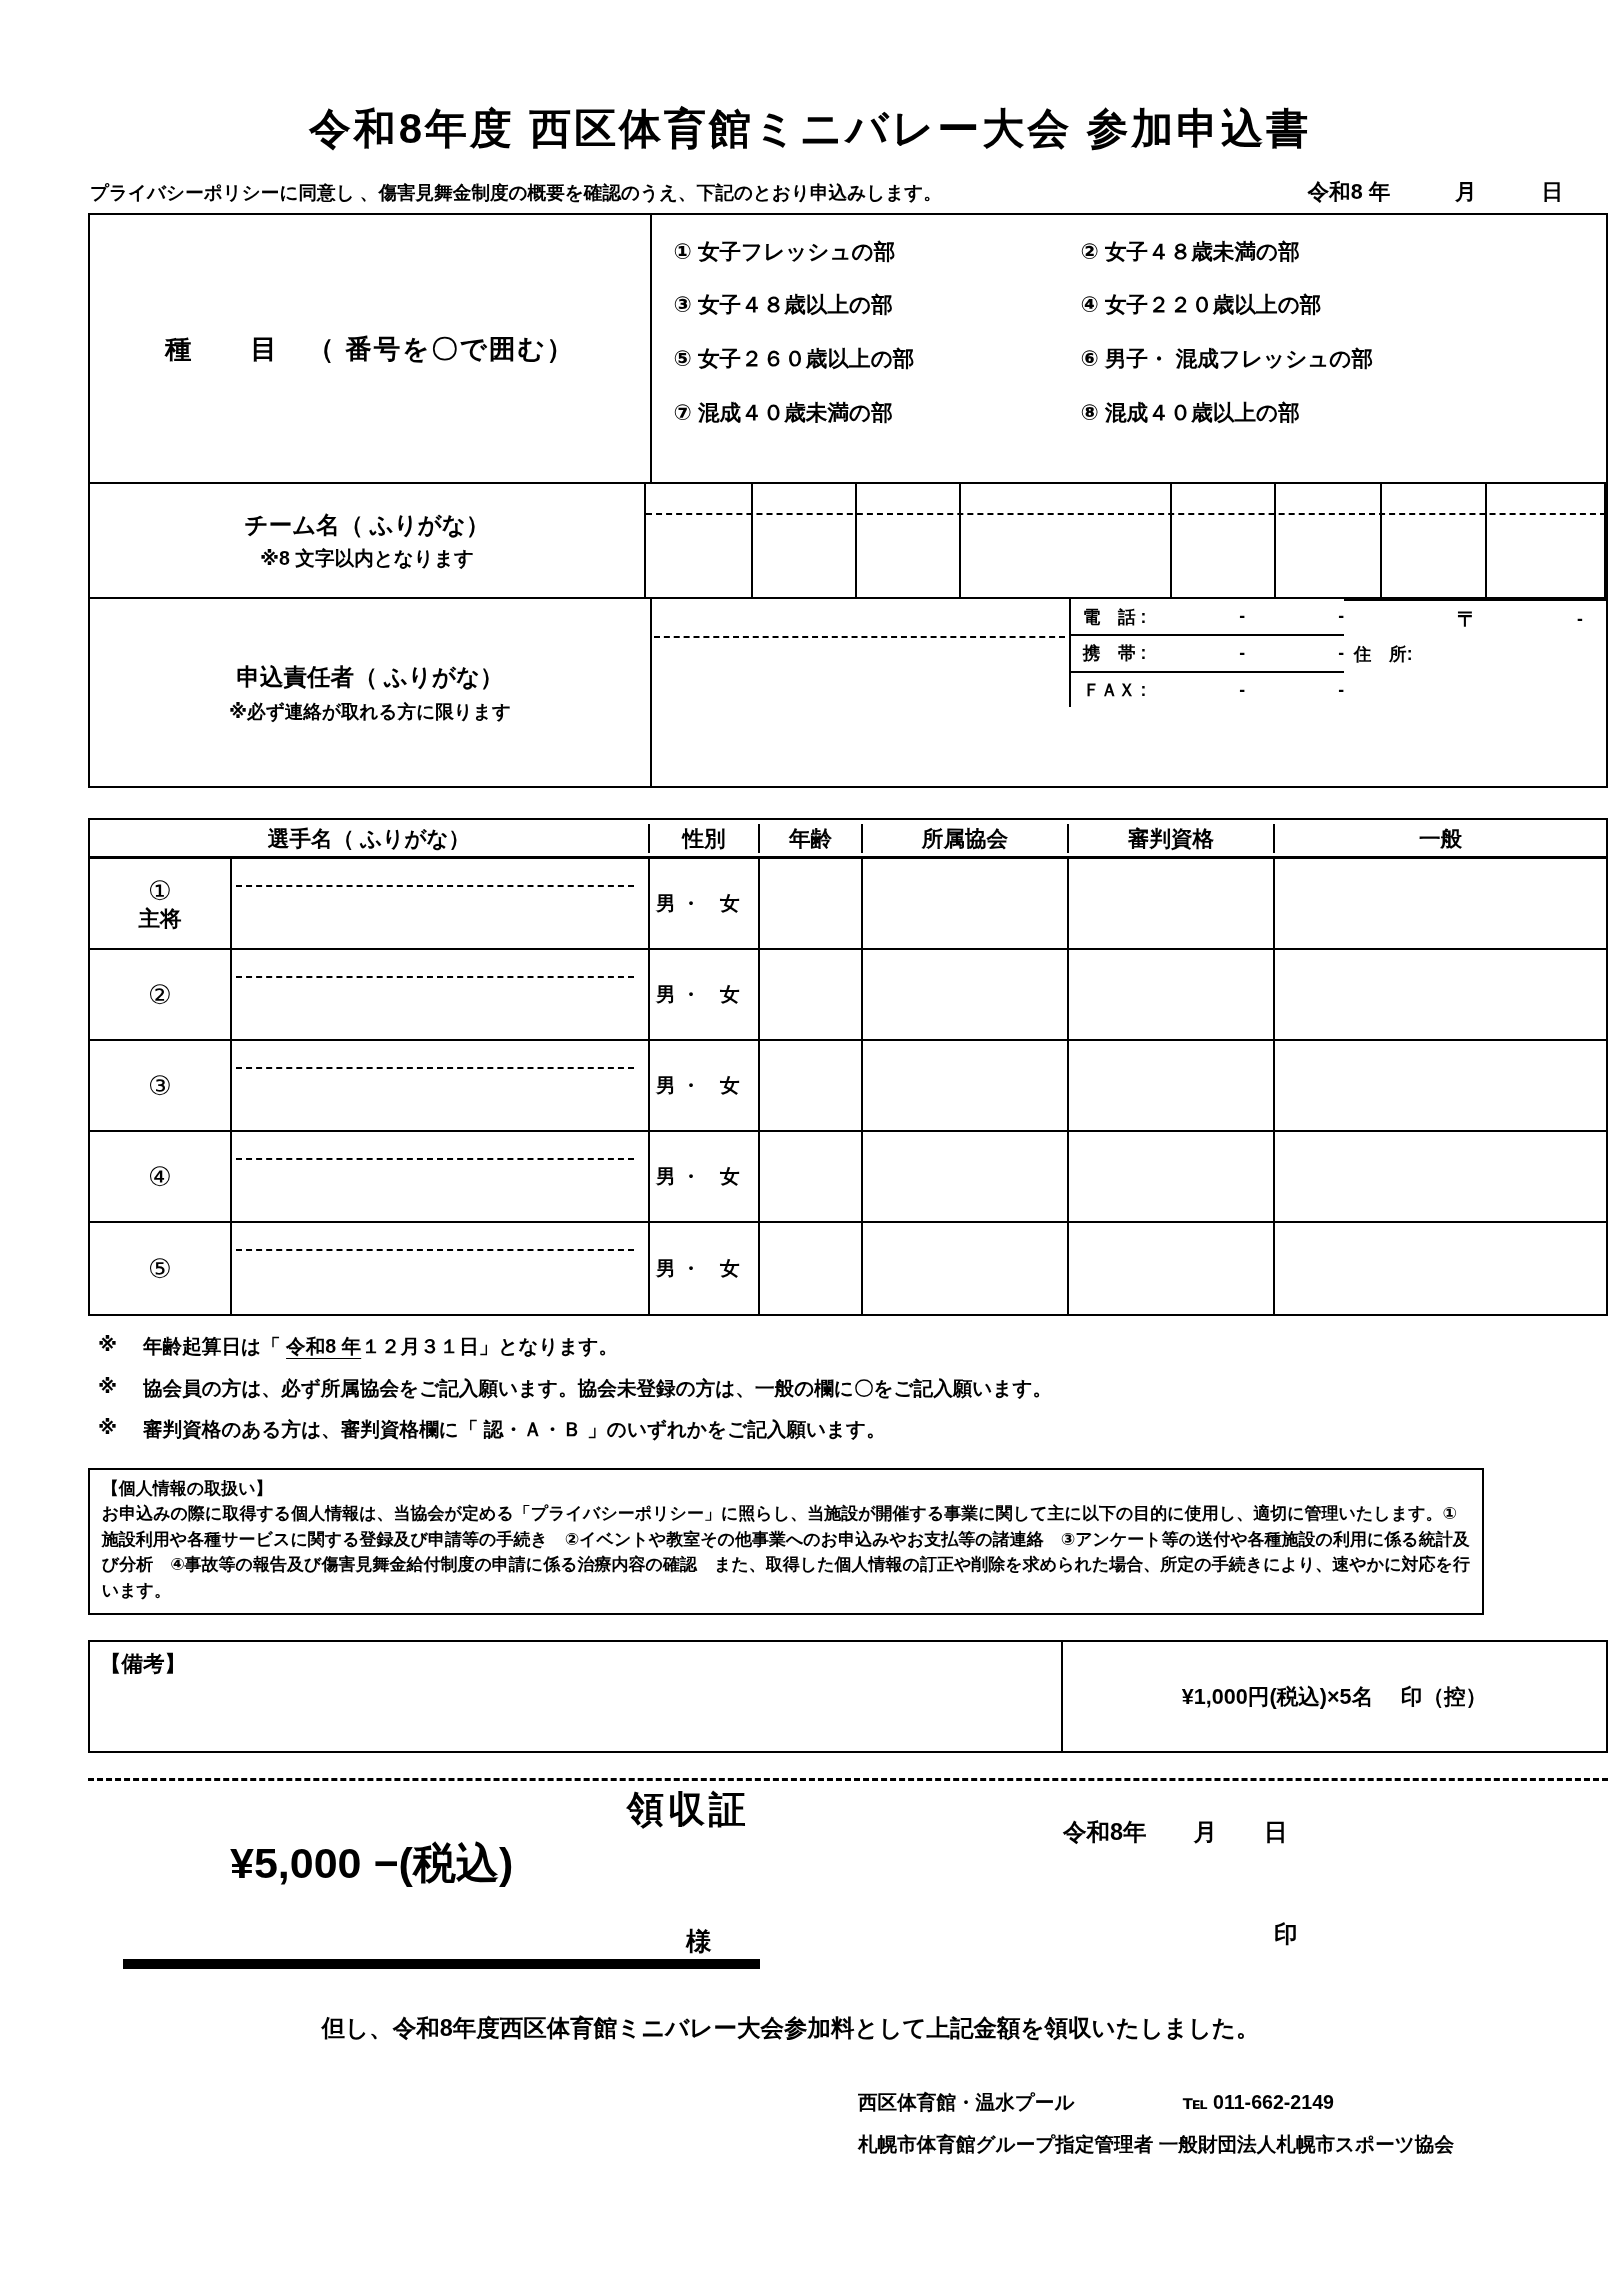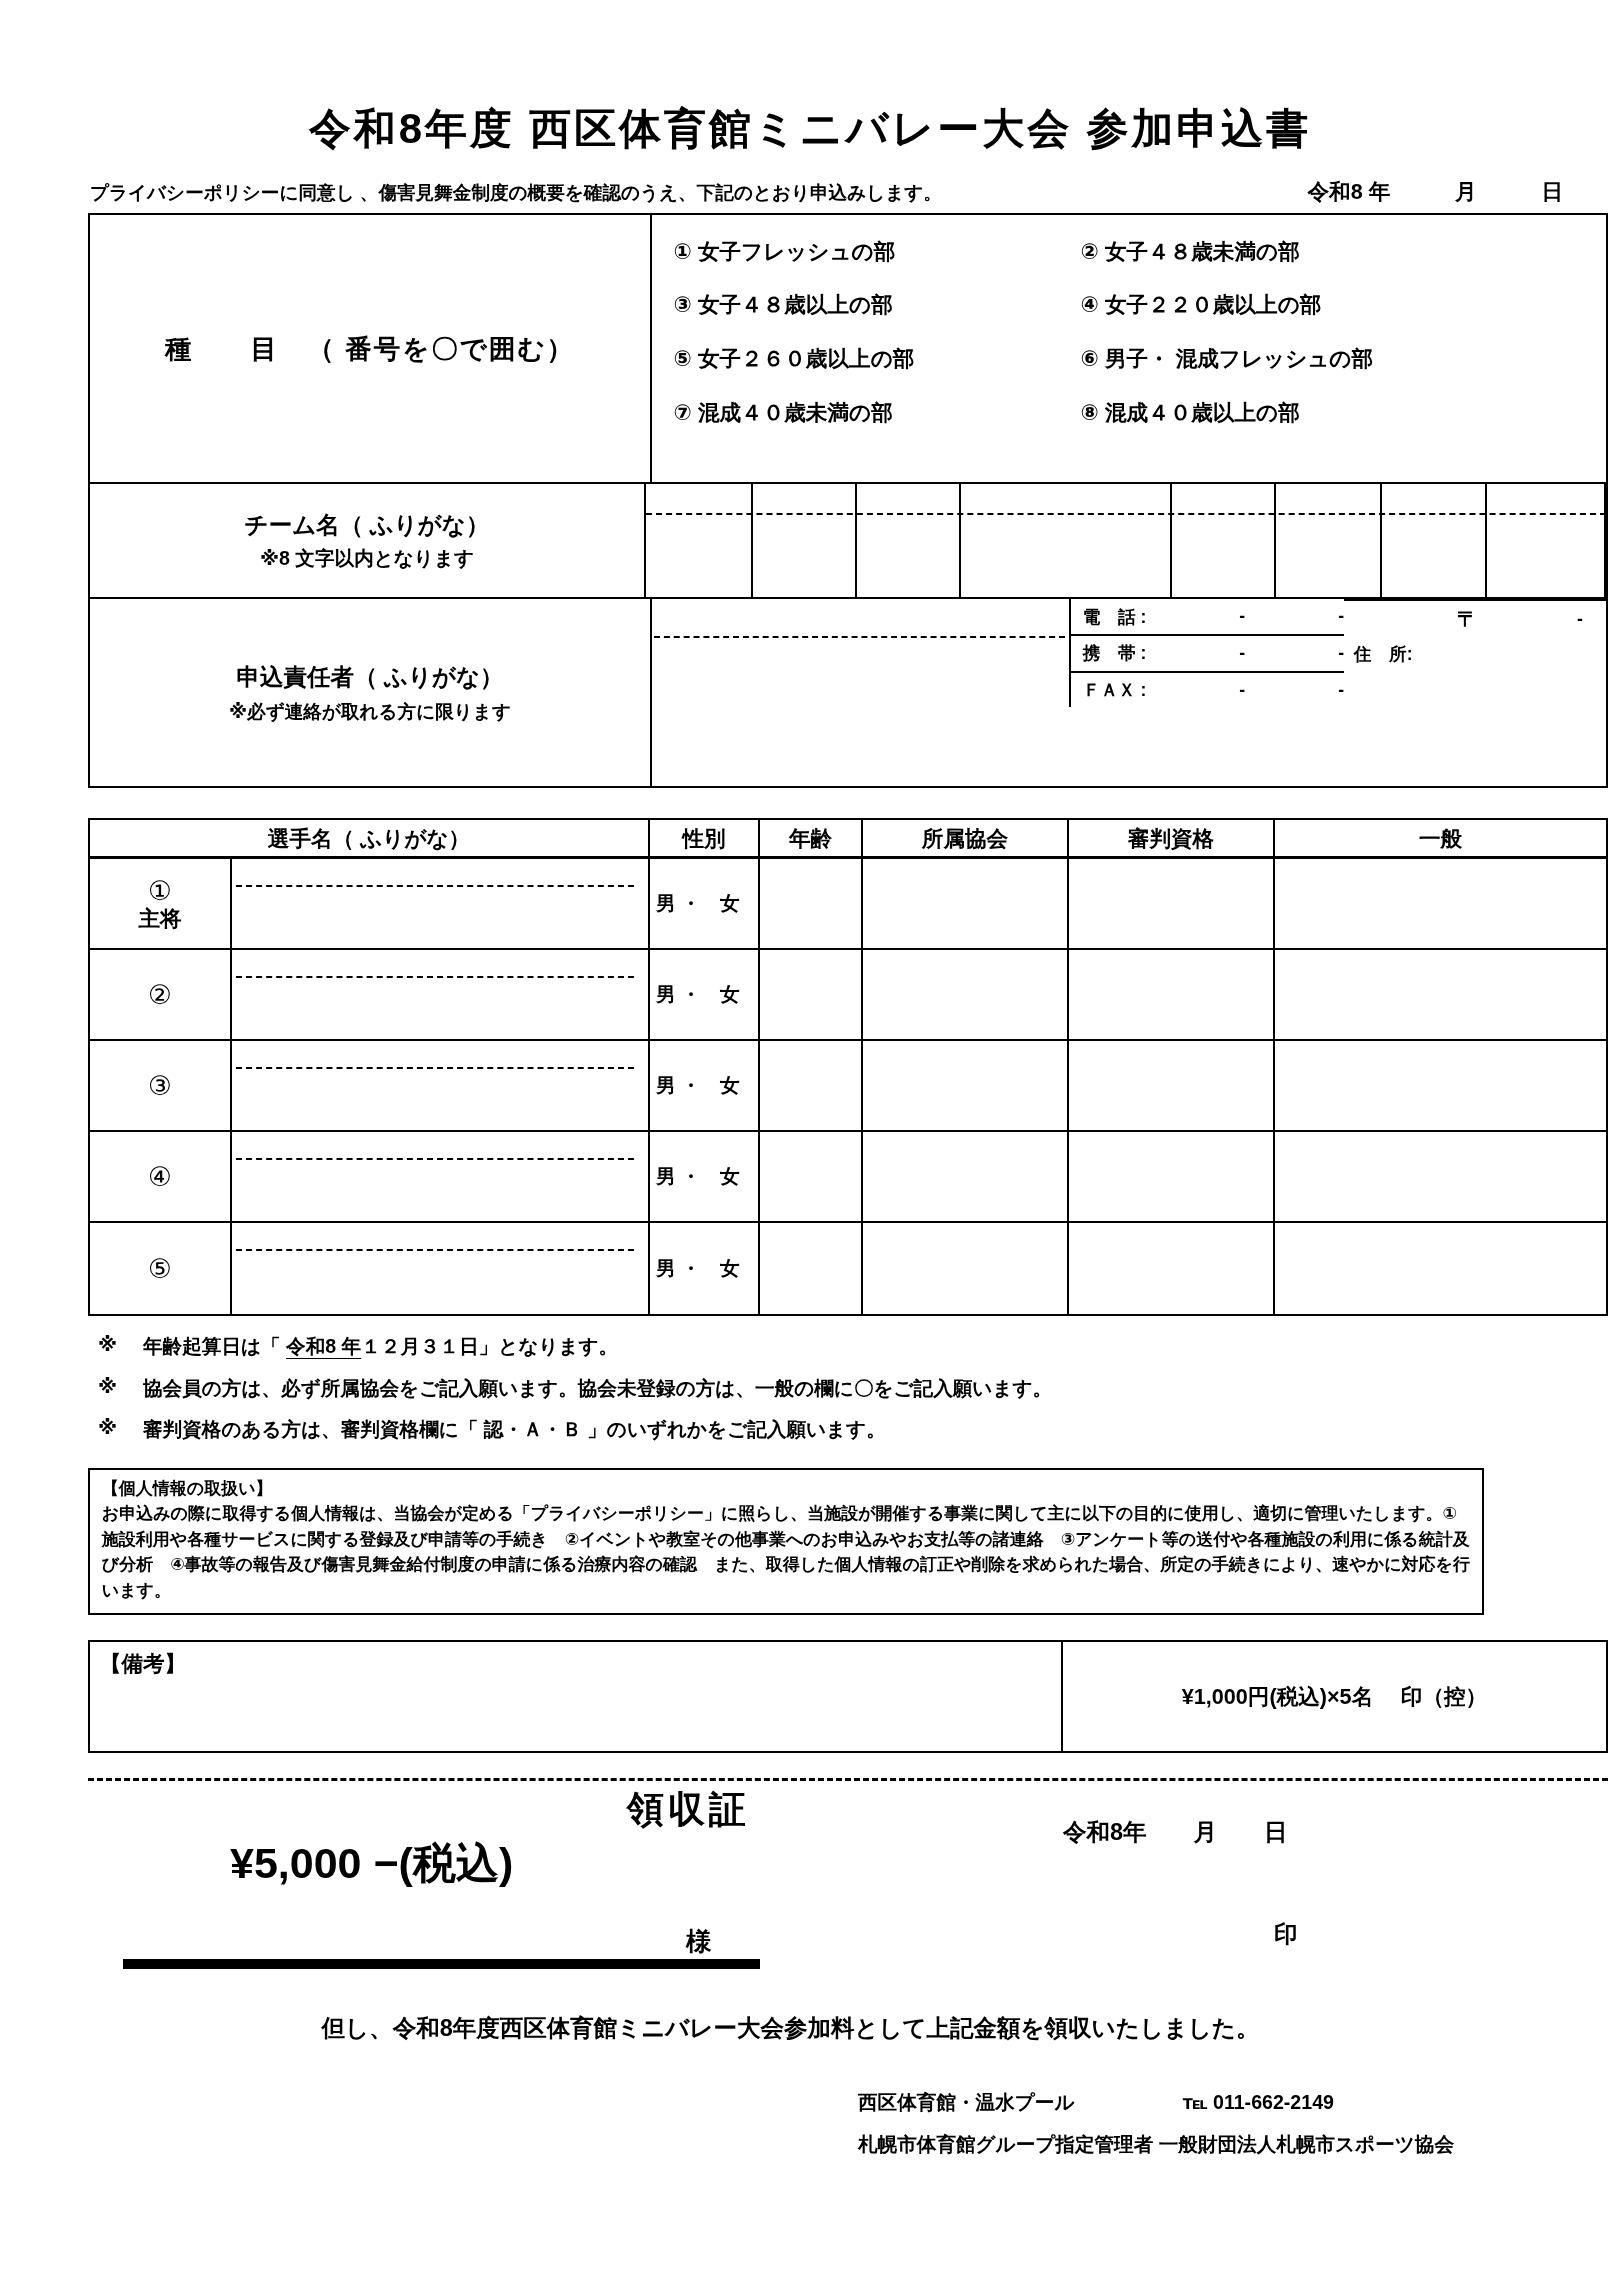--- a/index.html
+++ b/index.html
@@ -39,21 +39,21 @@
              font-size:17.6px;font-weight:600;padding-left:11.8px;white-space:pre;}
   .phone-row:last-child{border-bottom:none;}
   .ph-d{margin-left:93px;}
   .addr-row{flex:1;border-top:2.9px solid #000;position:relative;font-weight:600;}
   .postal{position:absolute;left:113px;top:3.9px;font-size:20.6px;}
   .postal-sep{position:absolute;left:233px;top:7.8px;font-size:17.6px;}
   .addr-label{position:absolute;left:9.8px;top:41px;font-size:17.6px;}
 
   
   .t2{margin:30px 0 0 88px;width:1520px;border:2.9px solid #000;box-sizing:border-box;}
-  .p-header{display:flex;height:39px;border-bottom:3.9px solid #000;box-sizing:border-box;}
+  .p-header{display:flex;height:39px;border-bottom:3.9px solid #000;box-sizing:border-box;align-items:center;}
   .p-hcell{display:flex;align-items:center;justify-content:center;font-size:21.6px;font-weight:600;
            border-right:2px solid #000;box-sizing:border-box;}
   .p-hcell:last-child{border-right:none;flex:1;}
   .w-name{width:560px;}.w-sex{width:110px;}.w-age{width:103px;}.w-assoc{width:206px;}.w-ref{width:206px;}
   .p-row{display:flex;height:91px;border-bottom:2.9px solid #000;box-sizing:border-box;}
   .p-row:last-child{border-bottom:none;}
   .p-no{width:142px;border-right:2px solid #000;box-sizing:border-box;display:flex;flex-direction:column;
         align-items:center;justify-content:center;font-size:26.5px;line-height:1.15;}
   .p-no .role{font-size:21.6px;font-weight:600;}
   .p-nm{width:418px;border-right:2px solid #000;box-sizing:border-box;position:relative;}

